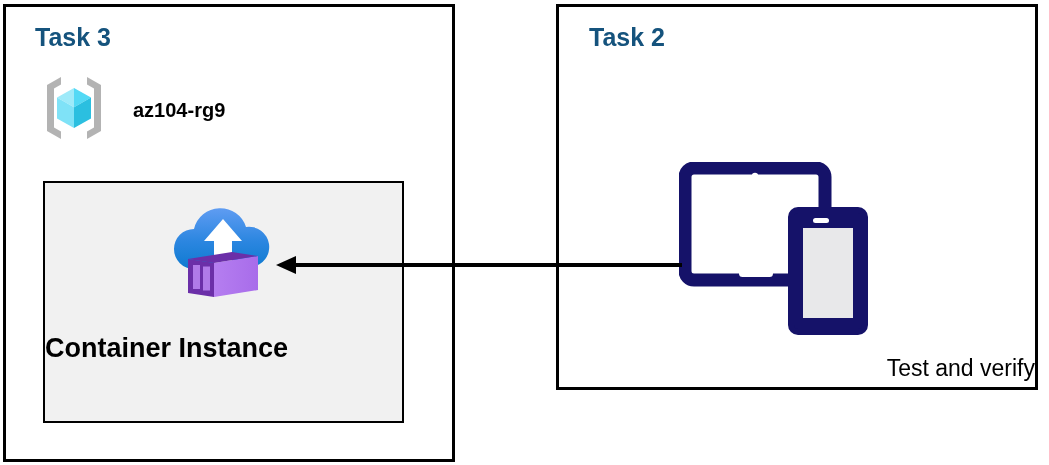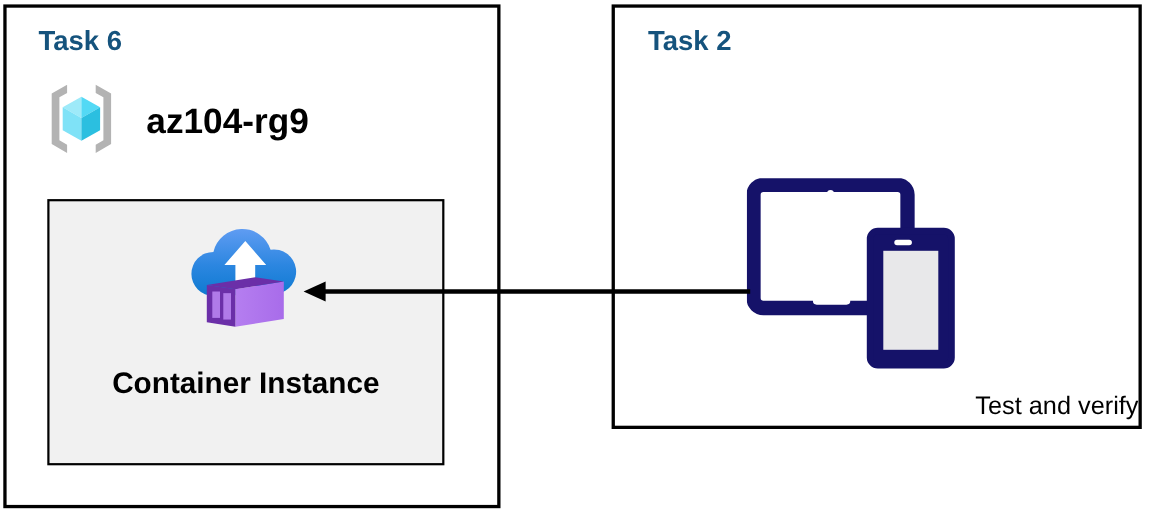--- a/index.html
+++ b/index.html
@@ -52,21 +52,21 @@
   
   #resource-group-row {
     position: absolute;
     left: 29px;
     top: 62px;
     display: flex;
     align-items: center;
     gap: 20px;
   }
   #resource-group-name {
-    font-size: 32px;
+    font-size: 20px;
     font-weight: bold;
     color: #000000;
     white-space: nowrap;
   }
 
   
   #container-box {
     position: absolute;
     left: 37px;
     top: 174px;
@@ -82,21 +82,21 @@
     right: 0;
     top: 14px;
     display: flex;
     justify-content: center;
   }
   #container-instance-label {
     position: absolute;
     left: 0;
     right: 0;
     top: 150px;
-    text-align: center;
+    text-align: left;
     font-size: 27px;
     font-weight: bold;
     color: #000000;
   }
 
   
   #devices-icon-wrap {
     position: absolute;
     left: 120px;
     top: 155px;
@@ -122,21 +122,21 @@
     pointer-events: none;
   }
 </style>
 </head>
 <body>
 
 <div id="diagram-root">
 
   <div class="panel" id="panel-task1">
 
-    <div class="panel-title">Task 6</div>
+    <div class="panel-title">Task 3</div>
 
     <div id="resource-group-row">
       <span>
         <svg width="78" height="78" viewBox="0 0 78 78" xmlns="http://www.w3.org/2000/svg">
 
           <path d="M26 8 L12 16 L12 62 L26 70 L26 62.5 L19 58.5 L19 19.5 L26 15.5 Z" fill="#b3b3b3"></path>
 
           <path d="M52 8 L66 16 L66 62 L52 70 L52 62.5 L59 58.5 L59 19.5 L52 15.5 Z" fill="#b3b3b3"></path>
 
           <path d="M39 19 L22 28.6 L39 38.2 L39 19 Z" fill="#9eeaf9"></path>

